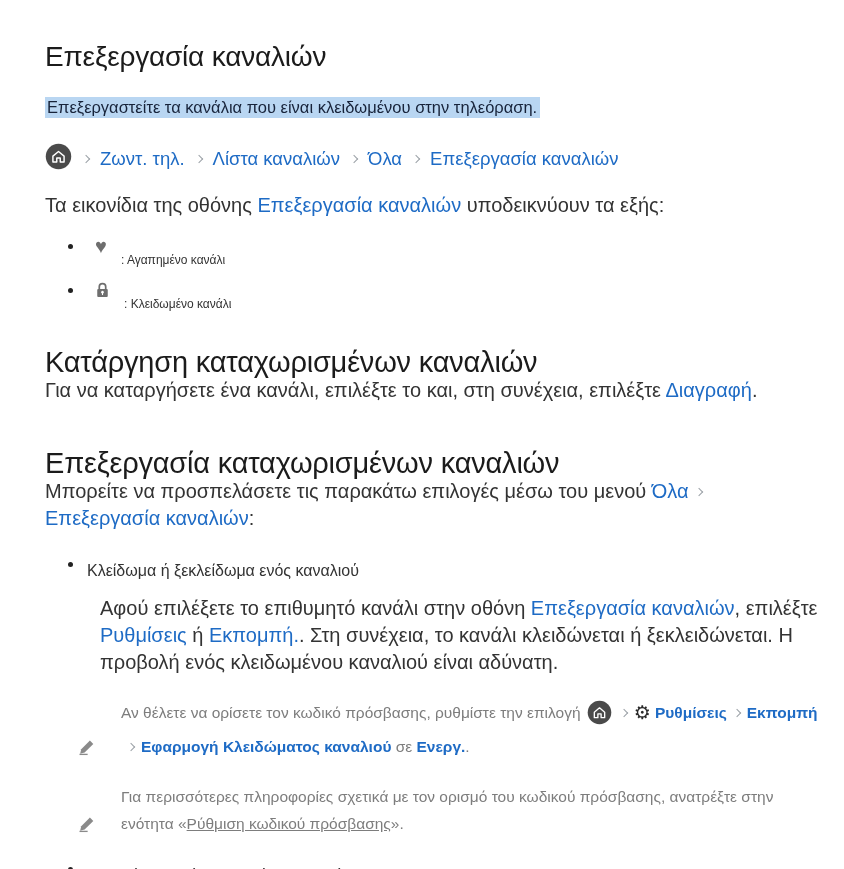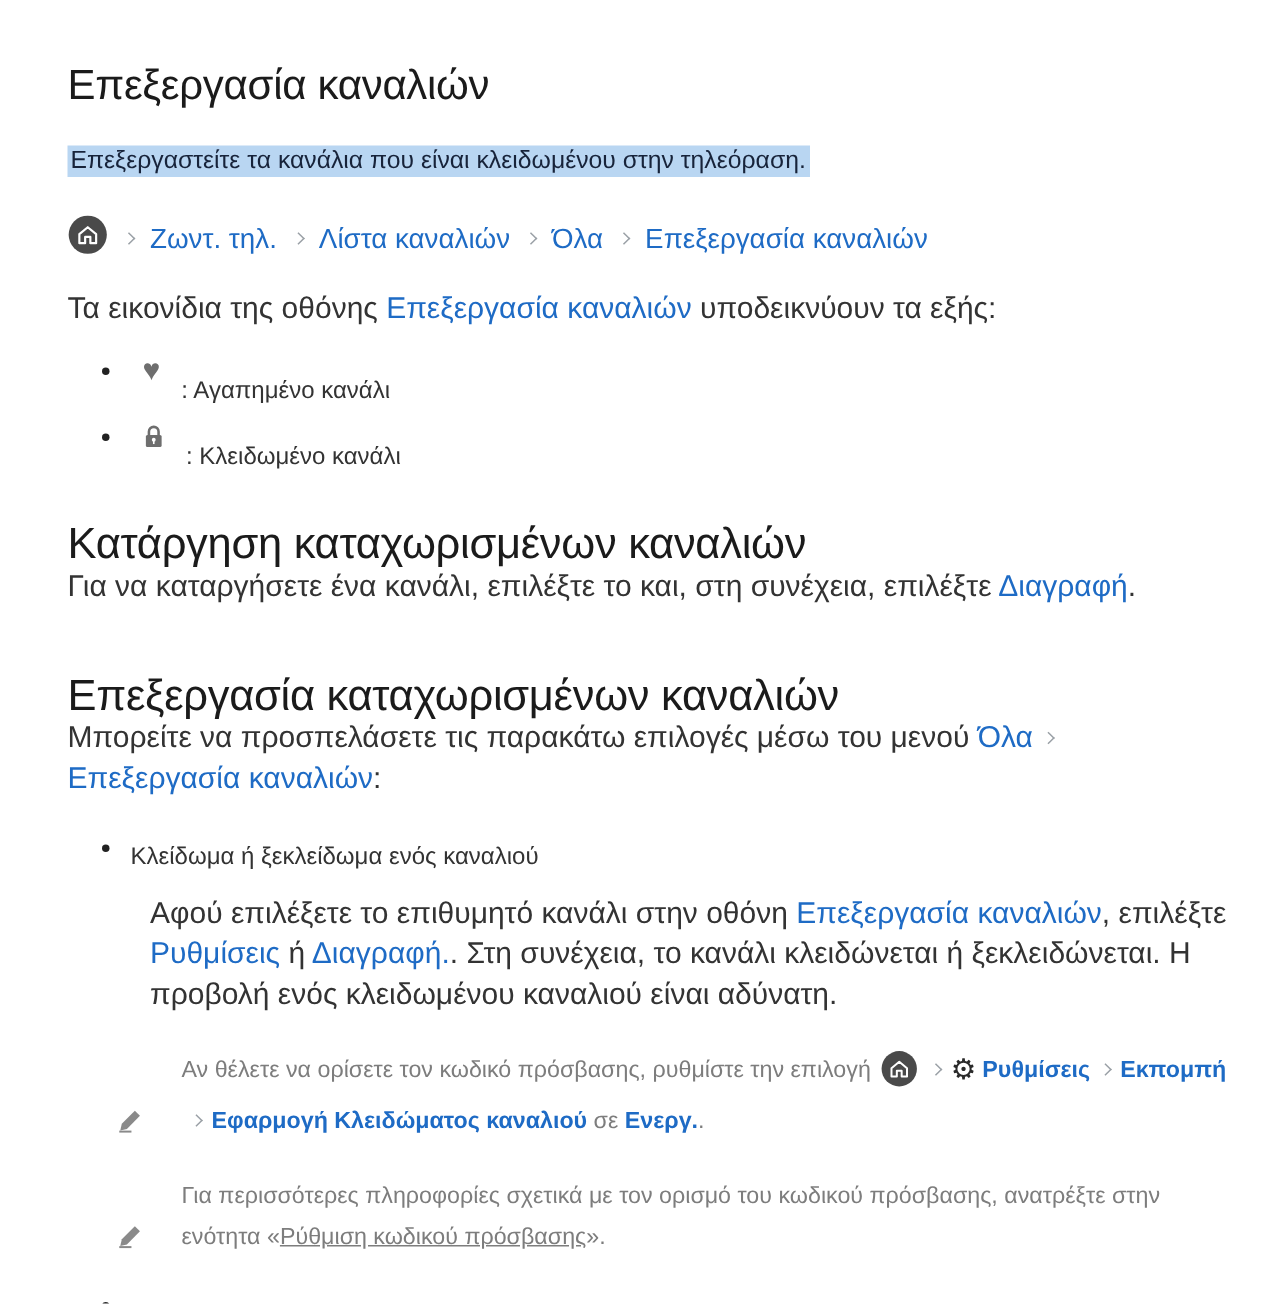--- a/index.html
+++ b/index.html
@@ -39,21 +39,21 @@
   p.body-p{font-size:20px;line-height:27px;margin:0;}
   .intro-p{margin:0 0 14px 0;}
   .blue{color:var(--link-blue);}
   .menu-link{color:var(--link-blue);font-weight:bold;}
 
   ul.legend{list-style:none;margin:0;padding:0;}
   ul.legend li{display:flex;align-items:center;gap:14px;margin:18px 0 0 23px;height:26px;}
   ul.legend li:first-child{margin-top:14px;}
   .dot{width:5px;height:5px;border-radius:50%;background:#222;flex:0 0 auto;margin-right:8px;}
   .heart-glyph{color:var(--icon-gray);font-size:20px;line-height:20px;}
-  .legend-label{font-size:16px;color:var(--body-text);margin-top:28px;}
+  .legend-label{font-size:12px;color:var(--body-text);margin-top:28px;}
 
   h2{
     font-size:29px;line-height:30px;font-weight:500;color:var(--heading-dark);
     margin:44px 0 0 0;letter-spacing:-0.2px;
   }
   .section-p{margin:27px 0 0 0;}
 
   ul.options{list-style:none;margin:0;padding:0;}
   .opt-title{display:flex;margin:30px 0 0 23px;font-size:16px;}
   .opt-title .dot{margin-right:14px;}
@@ -135,21 +135,21 @@
 
   <ul class="options">
 
     <li>
       <div class="opt-title">
         <span class="dot"></span>
         <span>Κλείδωμα ή ξεκλείδωμα ενός καναλιού</span>
       </div>
       <div class="opt-body">
         <p class="body-p">
-          <span>Αφού επιλέξετε το επιθυμητό κανάλι στην οθόνη </span><span class="blue">Επεξεργασία καναλιών</span><span>, επιλέξτε </span><span class="blue">Ρυθμίσεις</span><span> ή </span><span class="blue">Διαγραφή.</span><span>. Στη συνέχεια, το κανάλι κλειδώνεται ή ξεκλειδώνεται. Η προβολή ενός κλειδωμένου καναλιού είναι αδύνατη.</span>
+          <span>Αφού επιλέξετε το επιθυμητό κανάλι στην οθόνη </span><span class="blue">Επεξεργασία καναλιών</span><span>, επιλέξτε </span><span class="blue">Ρυθμίσεις</span><span> ή </span><span class="blue">Εκπομπή.</span><span>. Στη συνέχεια, το κανάλι κλειδώνεται ή ξεκλειδώνεται. Η προβολή ενός κλειδωμένου καναλιού είναι αδύνατη.</span>
         </p>
       </div>
 
       <div class="note">
         <span class="pencil">
           <svg width="17" height="17" viewBox="0 0 18 18" aria-hidden="true">
             <path d="M12.6 1.6 l3.6 3.6 -9.2 9.2 -4.7 1.1 1.1 -4.7 z" fill="#8a8a8a"></path>
             <rect x="1.6" y="15.6" width="8.6" height="1.4" fill="#8a8a8a"></rect>
           </svg>
         </span>

